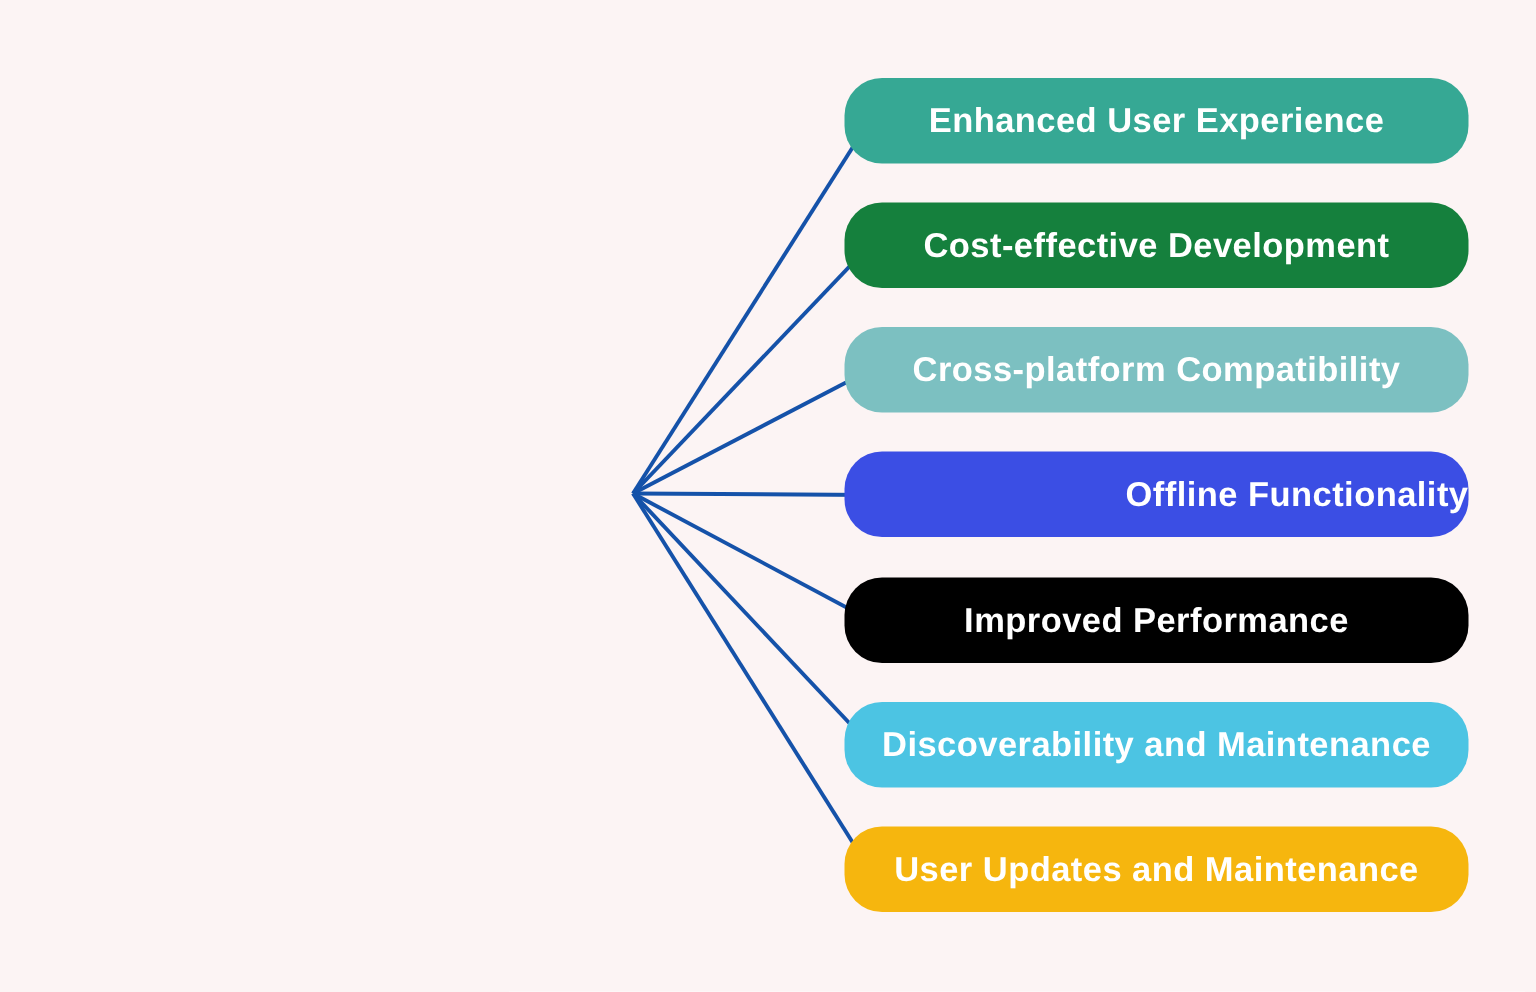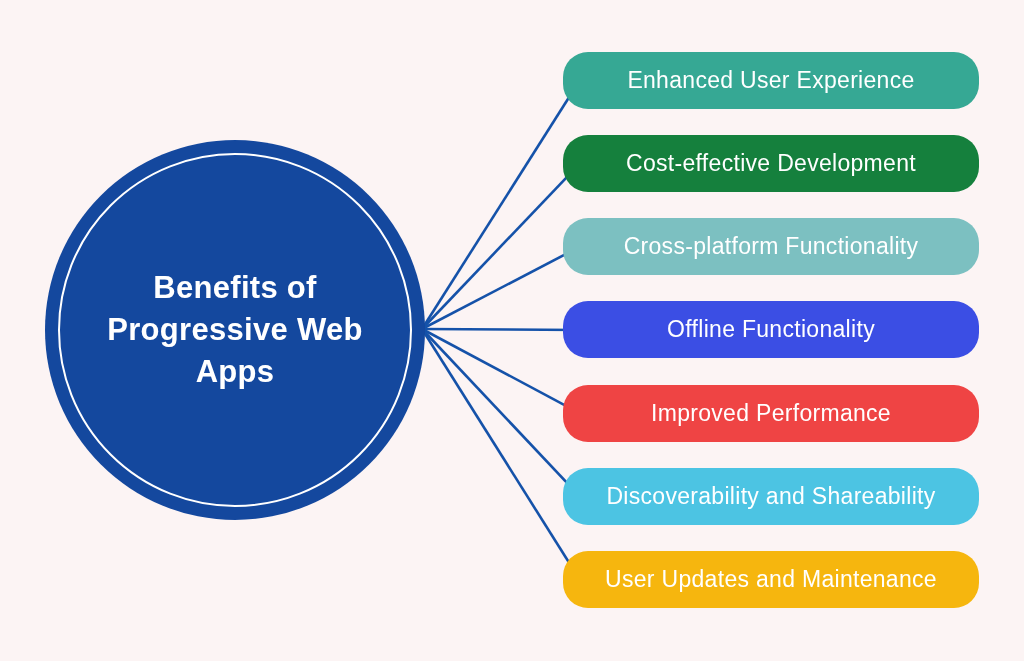--- a/index.html
+++ b/index.html
@@ -59,66 +59,62 @@
     width: 416px;
     height: 57px;
     border-radius: 25px;
     z-index: 3;
     display: flex;
     align-items: center;
     justify-content: center;
   }
   .pill-label {
     font-size: 23px;
-    font-weight: 400;
+    font-weight: 700;
     letter-spacing: 0.3px;
     white-space: nowrap;
   }
 </style>
 </head>
 <body>
 
 <div class="canvas" style="background: rgb(252, 244, 244);">
   <svg class="connectors" viewBox="0 0 1024 661" xmlns="http://www.w3.org/2000/svg">
       <line x1="422" y1="329" x2="580" y2="80" stroke="#1552A9" stroke-width="2.6"></line>
       <line x1="422" y1="329" x2="580" y2="163.32999999999998" stroke="#1552A9" stroke-width="2.6"></line>
       <line x1="422" y1="329" x2="580" y2="246.66" stroke="#1552A9" stroke-width="2.6"></line>
       <line x1="422" y1="329" x2="580" y2="329.99" stroke="#1552A9" stroke-width="2.6"></line>
       <line x1="422" y1="329" x2="580" y2="413.32" stroke="#1552A9" stroke-width="2.6"></line>
       <line x1="422" y1="329" x2="580" y2="496.65" stroke="#1552A9" stroke-width="2.6"></line>
       <line x1="422" y1="329" x2="580" y2="579.98" stroke="#1552A9" stroke-width="2.6"></line>
     </svg>
 
-  <div class="circle" style="background: rgb(20, 72, 158); color: rgb(255, 255, 255);">
-    <div class="ring" style="border-color: rgb(255, 255, 255);"></div>
-    <div class="circle-title">Benefits of Progressive Web Apps</div>
-  </div>
 
   <div id="pill-container">
   <div class="pill" style="top: 51.5px; background: rgb(54, 168, 148); color: rgb(255, 255, 255);">
     <span class="pill-label">Enhanced User Experience</span>
   </div>
 
   <div class="pill" style="top: 134.83px; background: #15803d; color: rgb(255, 255, 255);">
     <span class="pill-label">Cost-effective Development</span>
   </div>
 
   <div class="pill" style="top: 218.16px; background: rgb(124, 192, 193); color: rgb(255, 255, 255);">
-    <span class="pill-label">Cross-platform Functionality</span>
+    <span class="pill-label">Cross-platform Compatibility</span>
   </div>
 
-  <div class="pill" style="top: 301.49px; background: rgb(59, 78, 228); color: rgb(255, 255, 255);">
+  <div class="pill" style="top: 301.49px; background: rgb(59, 78, 228); color: rgb(255, 255, 255); justify-content: flex-end;">
     <span class="pill-label">Offline Functionality</span>
   </div>
 
-  <div class="pill" style="top: 384.82px; background: #ef4444; color: rgb(255, 255, 255);">
+  <div class="pill" style="top: 384.82px; background: #000000; color: rgb(255, 255, 255);">
     <span class="pill-label">Improved Performance</span>
   </div>
 
   <div class="pill" style="top: 468.15px; background: rgb(76, 196, 227); color: rgb(255, 255, 255);">
-    <span class="pill-label">Discoverability and Shareability</span>
+    <span class="pill-label">Discoverability and Maintenance</span>
   </div>
 
   <div class="pill" style="top: 551.48px; background: rgb(246, 182, 14); color: rgb(255, 255, 255);">
     <span class="pill-label">User Updates and Maintenance</span>
   </div>
 </div>
 </div>
 
 </body></html>

